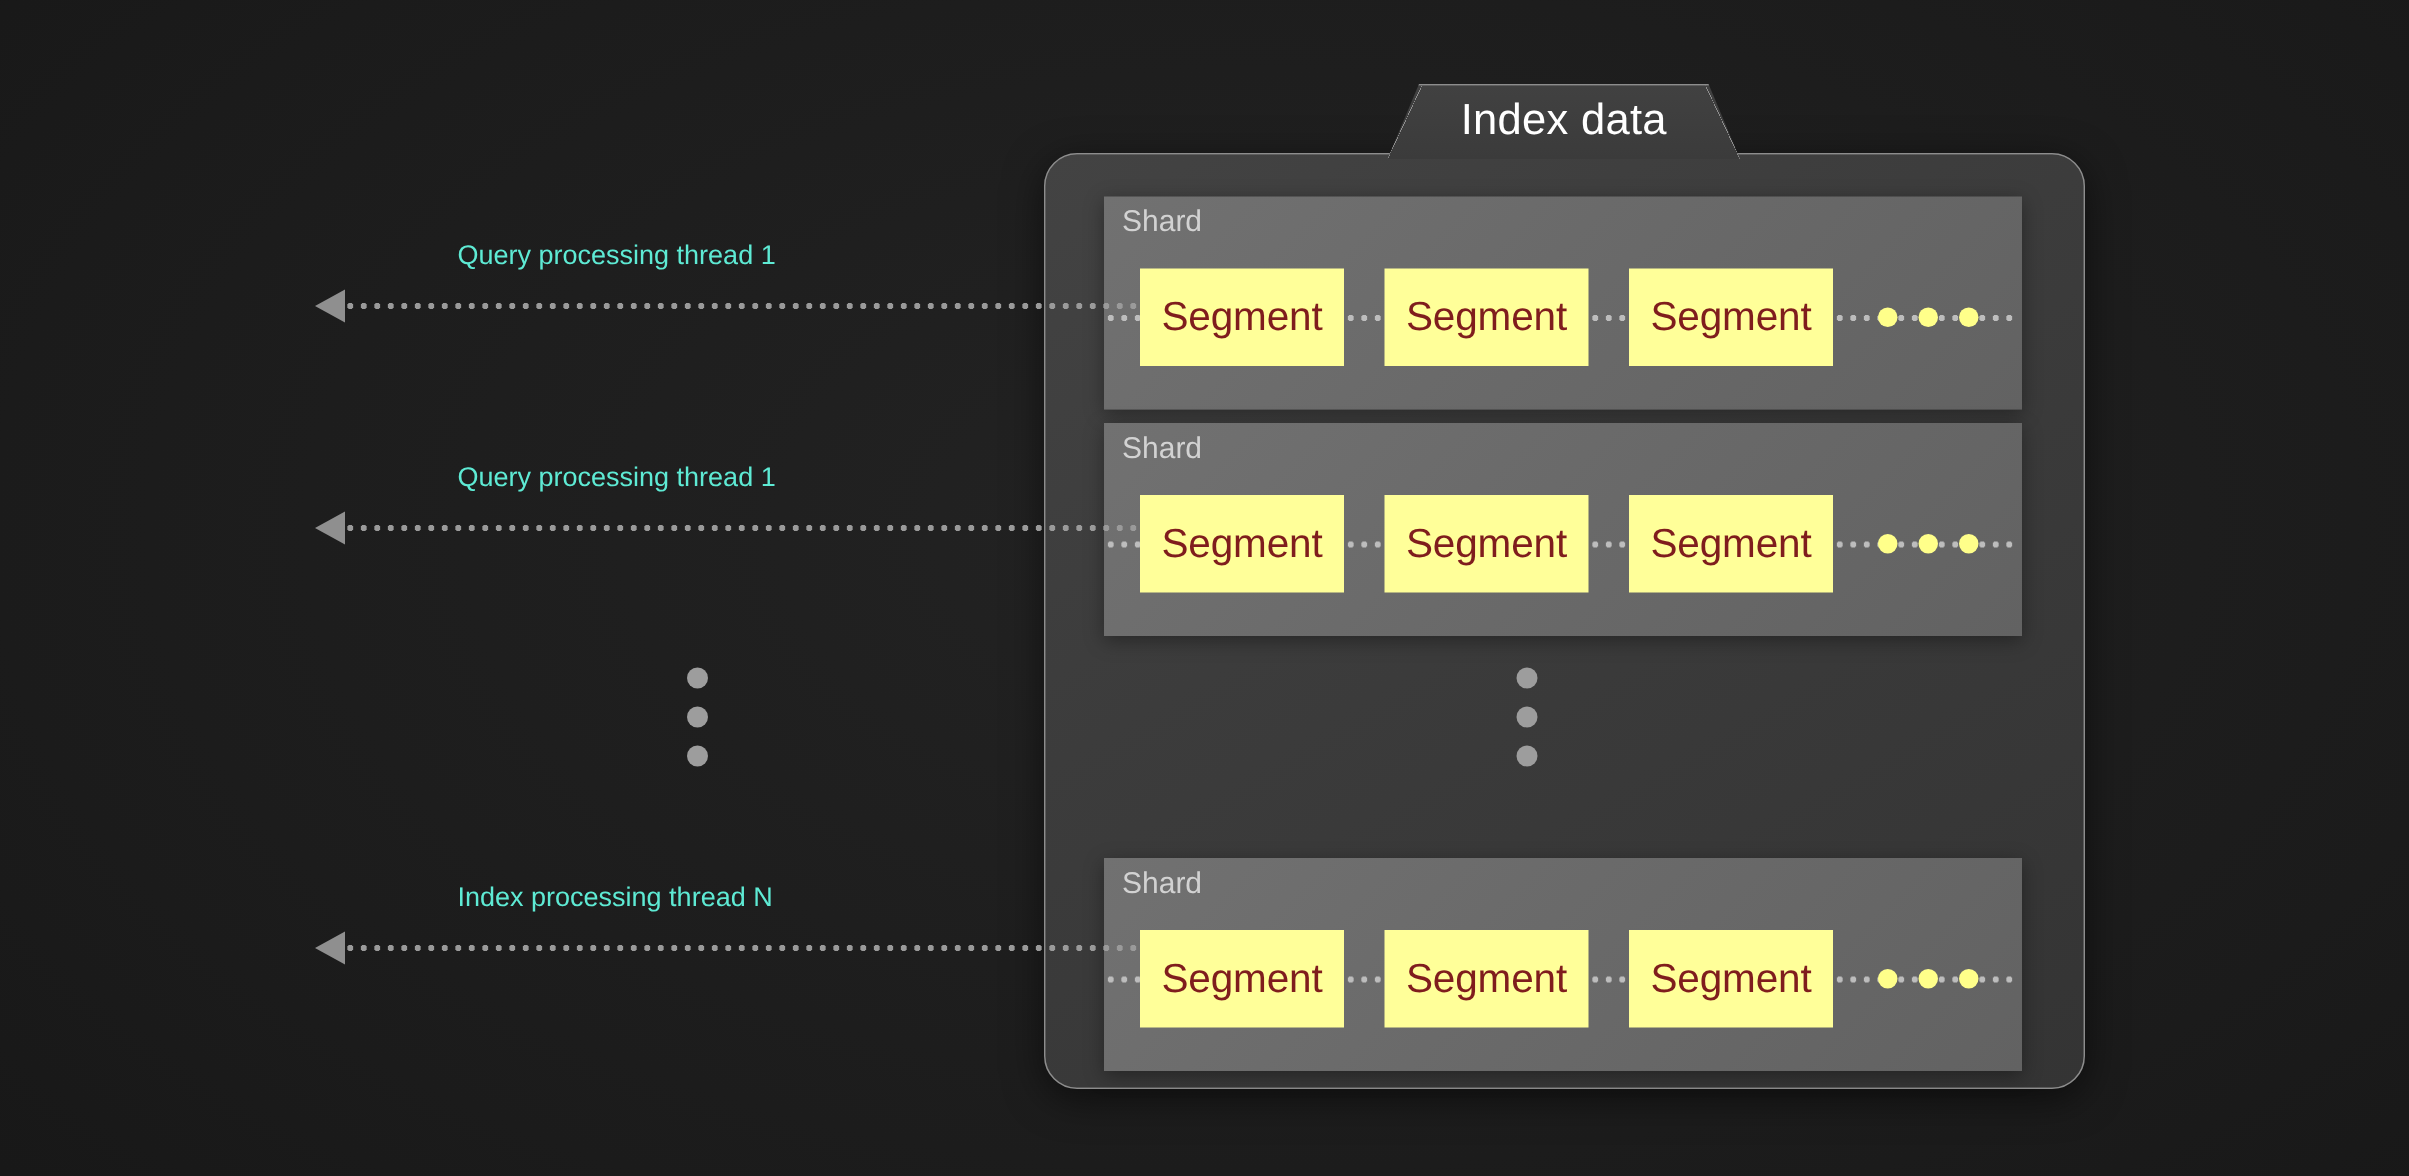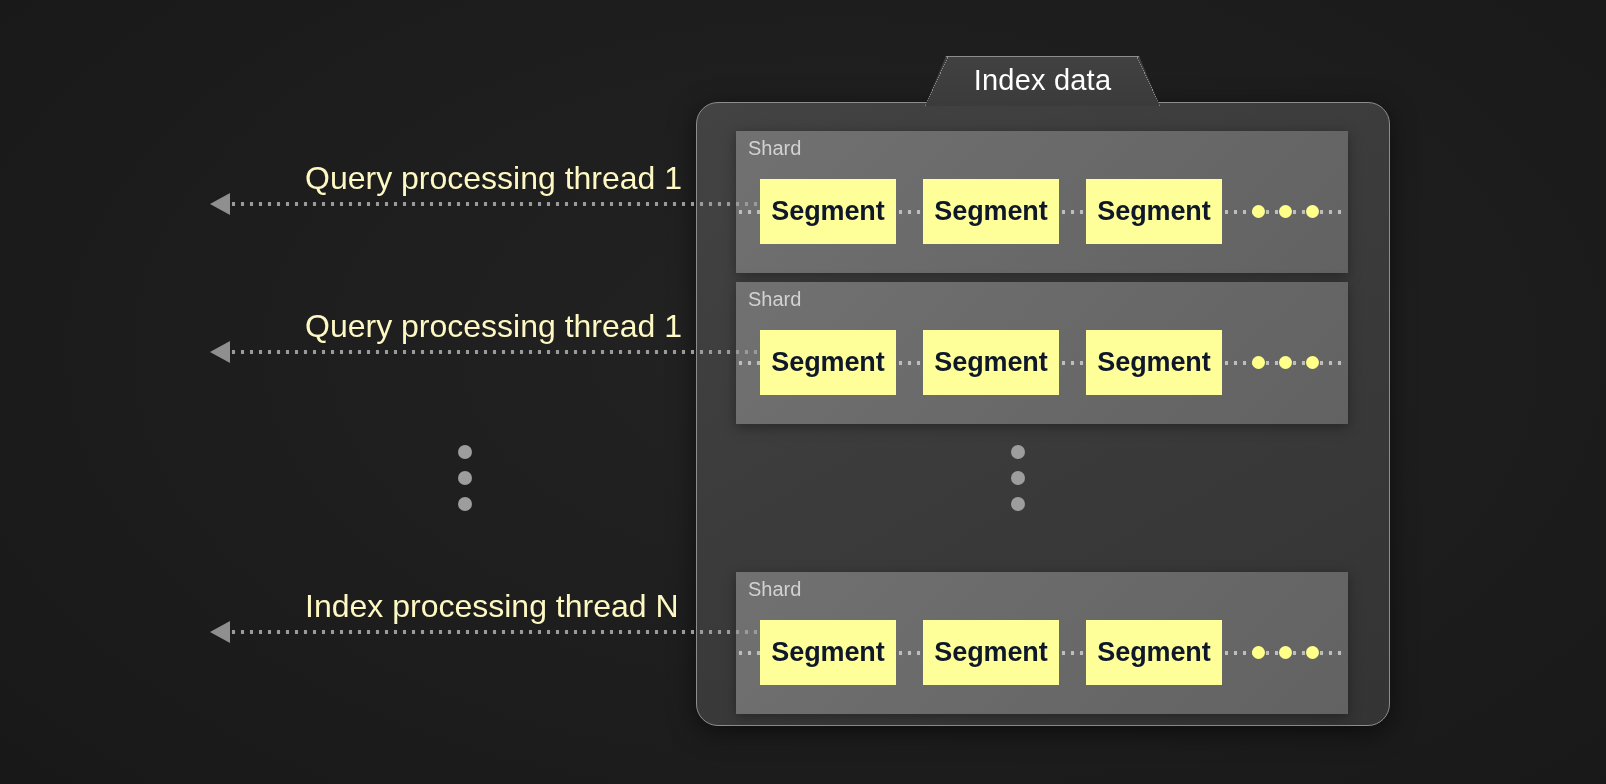--- a/index.html
+++ b/index.html
@@ -86,27 +86,26 @@
     color: #d2d2d2;
     font-size: 20px;
   }
 
   .segment {
     position: absolute;
     top: 48px;
     width: 136px;
     height: 65px;
     background: #ffff99;
-    color: #0f172a;
+    color: #7f1d1d;
     font-size: 27px;
     display: flex;
     align-items: center;
     justify-content: center;
     letter-spacing: -0.1px;
-    font-weight: bold;
   }
   .seg-1 { left: 24px; }
   .seg-2 { left: 187px; }
   .seg-3 { left: 350px; }
 
   
   .ydots {
     position: absolute;
     top: 74px;
     left: 516px;
@@ -148,22 +147,22 @@
     z-index: 4;
   }
   #thread-1 { left: 210px; top: 160px; }
   #thread-2 { left: 210px; top: 308px; }
   #thread-3 { left: 210px; top: 588px; }
 
   .thread-label {
     position: absolute;
     left: 95px;
     top: 0px;
-    color: #fef9c3;
-    font-size: 32px;
+    color: #5eead4;
+    font-size: 18px;
     white-space: nowrap;
   }
 
   .thread-arrow-head {
     position: absolute;
     left: 0px;
     top: 33px;
     width: 0; height: 0;
     border-top: 11px solid transparent;
     border-bottom: 11px solid transparent;

